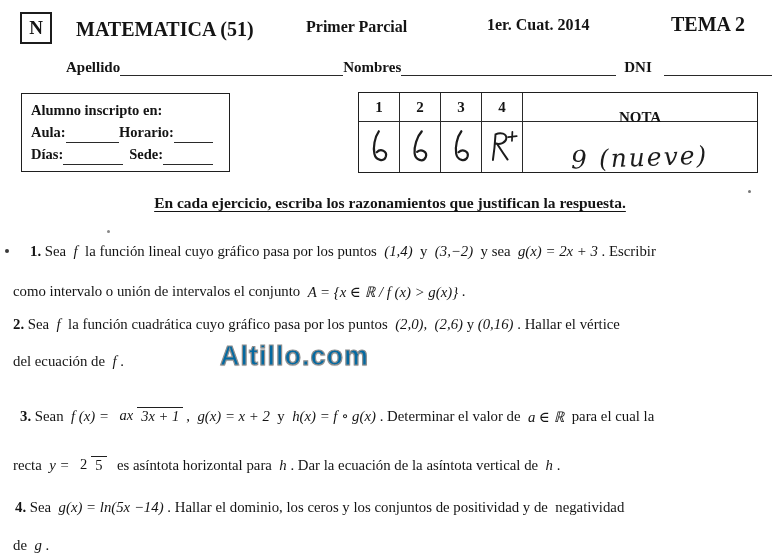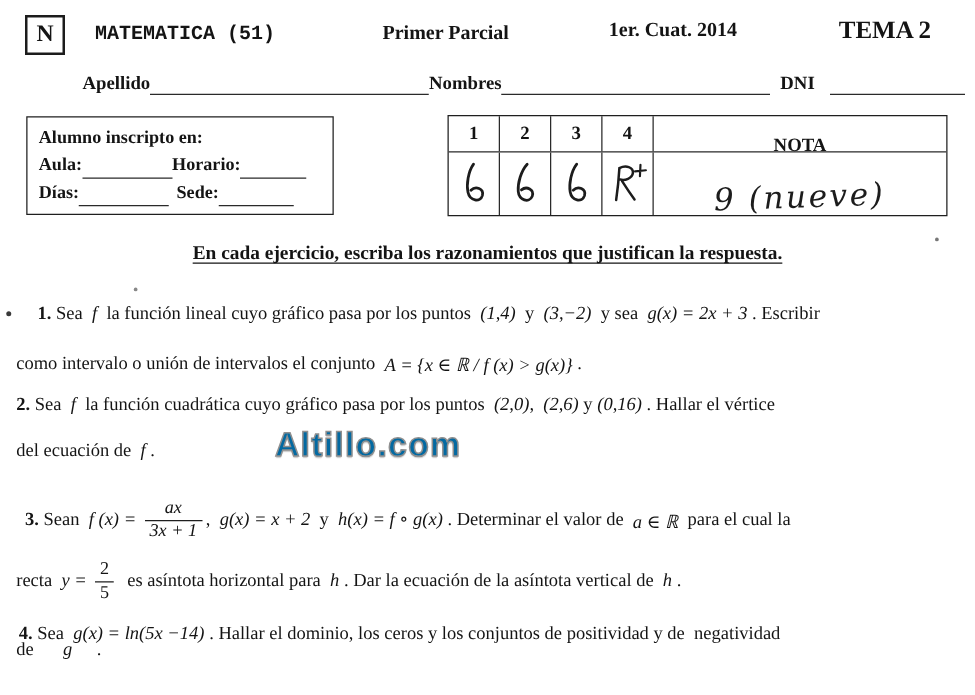--- a/index.html
+++ b/index.html
@@ -12,35 +12,35 @@
   .bold{font-weight:bold;}
   .math{font-style:italic;}
   .seg{white-space:pre;}
 
   
   .nbox{
     left:20px; top:12px; width:28px; height:28px;
     border:2px solid #1c1c1c; display:flex; align-items:center; justify-content:center;
     font-weight:bold; font-size:19px;
   }
-  .h-course{left:76px; top:18px; font-weight:bold; font-size:16px;font-family:Liberation Mono, monospace;}
+  .h-course{left:76px; top:18px; font-weight:bold; font-size:20px;}
   .h-exam{left:306px; top:18px; font-weight:bold; font-size:16px;}
   .h-term{left:487px; top:16px; font-weight:bold; font-size:16px;}
   .h-tema{left:671px; top:13px; font-weight:bold; font-size:20px;}
 
   
   .id-row{
     left:20px; top:52px; width:740px; height:24px;
     display:flex; align-items:flex-end; font-weight:bold; font-size:15px;margin-left:46px;
   }
   .uline{display:inline-block; border-bottom:1.8px solid #2a2a2a; height:16px;}
 
   
   .insc{
-    left:21px; top:93px; width:246px; height:79px;
+    left:21px; top:93px; width:209px; height:79px;
     border:1.8px solid #1f1f1f; box-sizing:border-box;
     padding:5px 16px 0 9px; font-weight:bold; font-size:14.5px; line-height:22px;
   }
   .insc .row{display:flex; align-items:flex-end;}
 
   
   .gtable{
     left:358px; top:92px; width:400px; height:81px;
     border:1.8px solid #1f1f1f; box-sizing:border-box;
     display:flex; flex-direction:column;
@@ -65,34 +65,34 @@
     left:0; top:194px; width:100%; text-align:center;
     font-weight:bold; font-size:15.5px;
     text-decoration:underline; text-underline-offset:3px;
   }
 
   
   .ex-line{
     display:flex; align-items:center; font-size:14.8px; white-space:pre;
   }
   .frac{
-    display:inline-flex; flex-direction:column; align-items:center;
+    display:inline-flex; flex-direction:row; align-items:center;
     line-height:1.08; font-size:14.5px; margin:0 3px; vertical-align:middle;
   }
   .frac .num{padding:0 4px 1px 4px;}
   .frac .den{border-top:1.4px solid #1f1f1f; padding:1px 4px 0 4px;}
 
   .ex1l1{left:30px;  top:243px;}
   .ex1l2{left:13px;  top:281px;}
   .ex2l1{left:13px;  top:316px;}
   .ex2l2{left:13px;  top:353px;}
   .ex3l1{left:20px;  top:396px; height:40px;}
   .ex3l2{left:13px;  top:444px; height:42px;}
   .ex4l1{left:15px;  top:499px;}
-  .ex4l2{left:13px;  top:512px;gap:16px;}
+  .ex4l2{left:13px;  top:537px;}
 
   
   .watermark{
     left:220px; top:341px; font-family:"Liberation Sans","DejaVu Sans",sans-serif;
     font-size:27px; font-weight:bold; letter-spacing:1px;
     color:#0369a1; -webkit-text-stroke:1.2px #8f8f8f;
     text-shadow:0 1px 1px #c8c8c8;
   }
 
   

